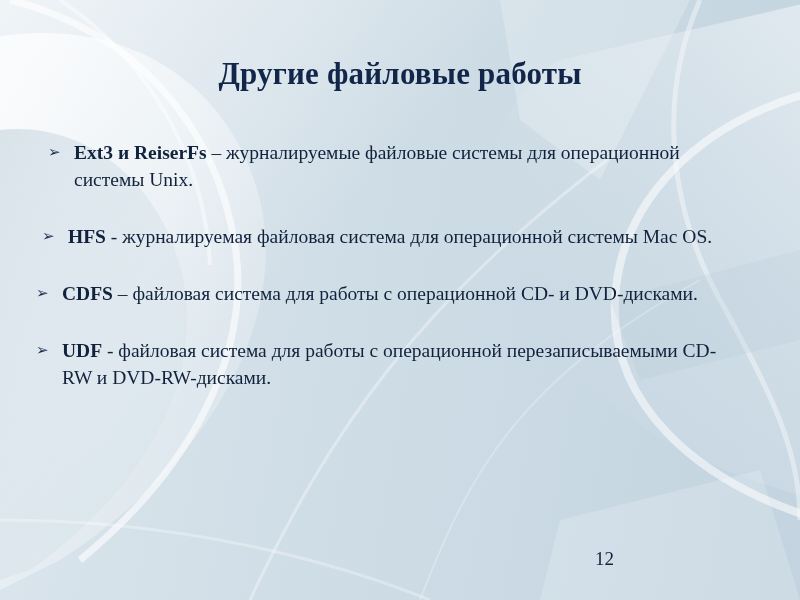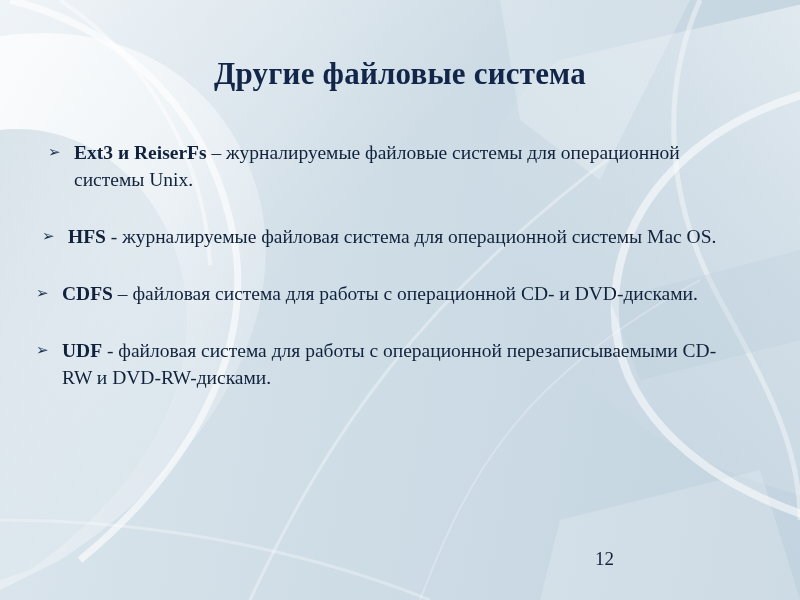--- a/index.html
+++ b/index.html
@@ -121,32 +121,32 @@
     <path d="M700,0 C660,90 665,200 720,300 C770,390 800,450 800,520" fill="none" stroke="#ffffff" stroke-opacity="0.4" stroke-width="5"></path>
     <path d="M500,0 L690,0 L600,180 L520,120 Z" fill="#ffffff" fill-opacity="0.22"></path>
     <path d="M560,520 L760,470 L800,600 L540,600 Z" fill="#ffffff" fill-opacity="0.18"></path>
     <path d="M610,300 L800,250 L800,340 L640,380 Z" fill="#b6cad8" fill-opacity="0.25"></path>
 
     <path d="M250,600 C330,430 420,300 620,150" fill="none" stroke="#ffffff" stroke-opacity="0.35" stroke-width="3"></path>
     <path d="M420,600 C470,470 520,380 700,280" fill="none" stroke="#ffffff" stroke-opacity="0.25" stroke-width="2"></path>
     <path d="M0,520 C180,520 330,560 430,600" fill="none" stroke="#ffffff" stroke-opacity="0.3" stroke-width="3"></path>
   </svg>
 
-  <div class="slide-title">Другие файловые система</div>
+  <div class="slide-title">Другие файловые работы</div>
 
   <div class="body-block">
 
     <div class="bullet b1">
       <span class="marker">➢</span>
       <span class="text"><b>Ext3  и ReiserFs</b><span> – журналируемые файловые системы для операционной системы Unix.</span></span>
     </div>
 
     <div class="bullet b2">
       <span class="marker">➢</span>
-      <span class="text"><b>HFS</b><span> - журналируемые файловая система для операционной системы Mac OS.</span></span>
+      <span class="text"><b>HFS</b><span> - журналируемая файловая система для операционной системы Mac OS.</span></span>
     </div>
 
     <div class="bullet b3">
       <span class="marker">➢</span>
       <span class="text"><b>CDFS</b><span> – файловая система для работы с операционной CD- и DVD-дисками.</span></span>
     </div>
 
     <div class="bullet b4">
       <span class="marker">➢</span>
       <span class="text"><b>UDF</b><span> - файловая система для работы с операционной перезаписываемыми CD-RW и DVD-RW-дисками.</span></span>

